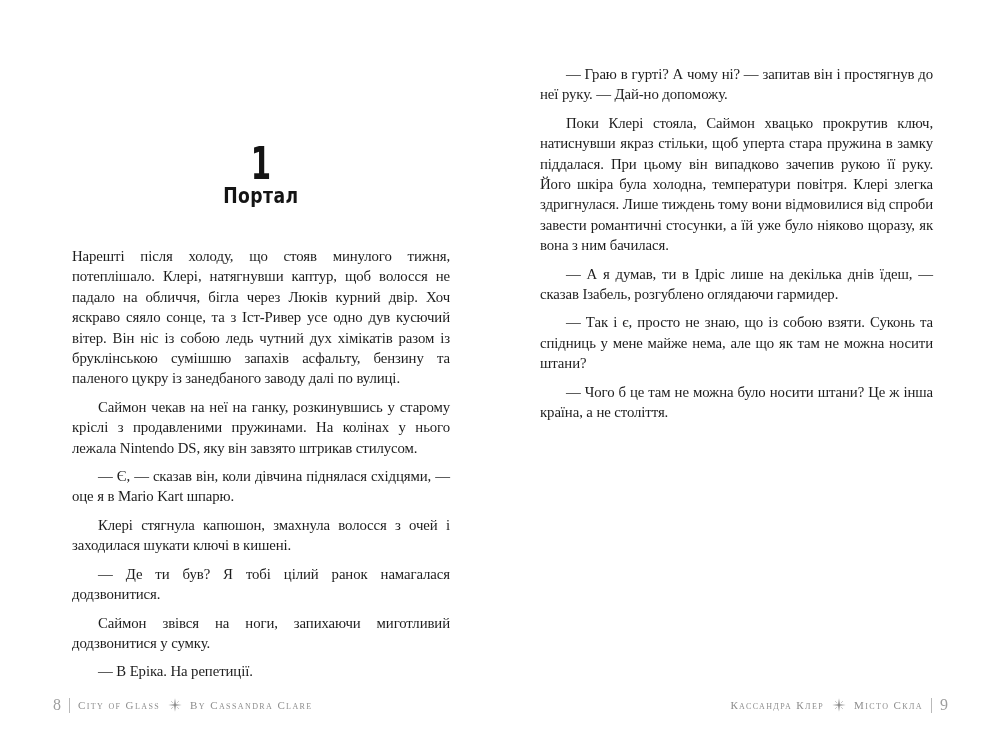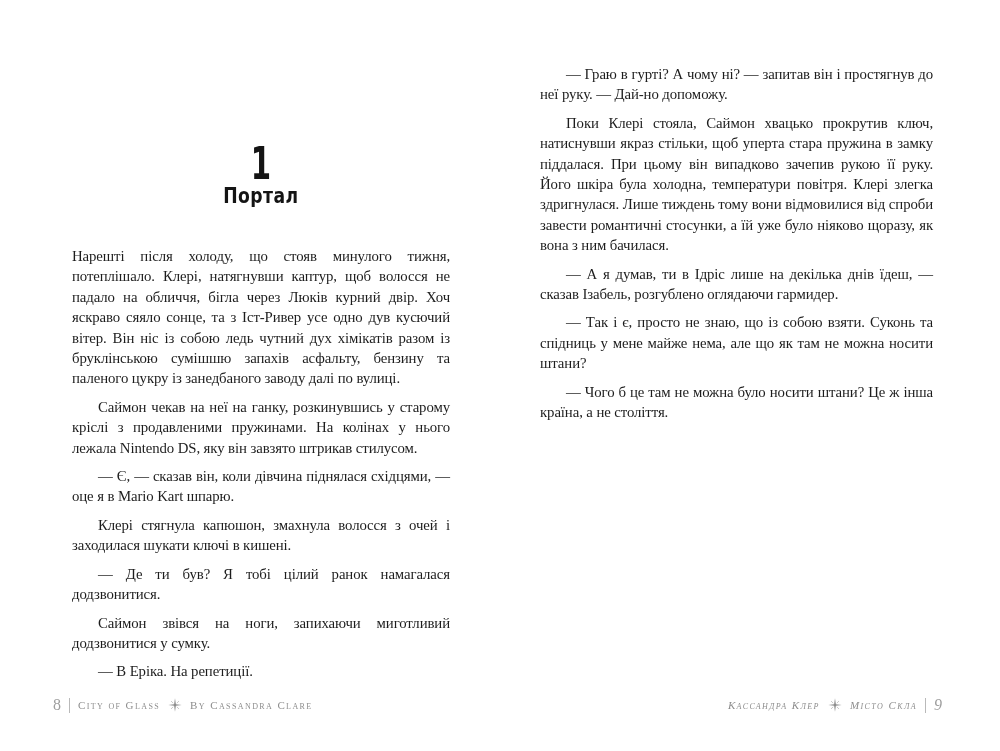--- a/index.html
+++ b/index.html
@@ -47,21 +47,21 @@
   .para.indent{text-indent:26px;}
   .it{}
 
   
   .footer{
     position:absolute;top:695px;height:20px;
     display:flex;align-items:center;
     white-space:nowrap;
   }
   .footer-left{left:53px;}
-  .footer-right{right:58px;font-style:italic;}
+  .footer-right{right:52px;}
   .running{
     font-variant:small-caps;
     font-size:11px;
     letter-spacing:1.4px;
     color:#8d8d8d;
   }
   .pagenum{
     font-size:16px;
     color:#9e9e9e;
   }

